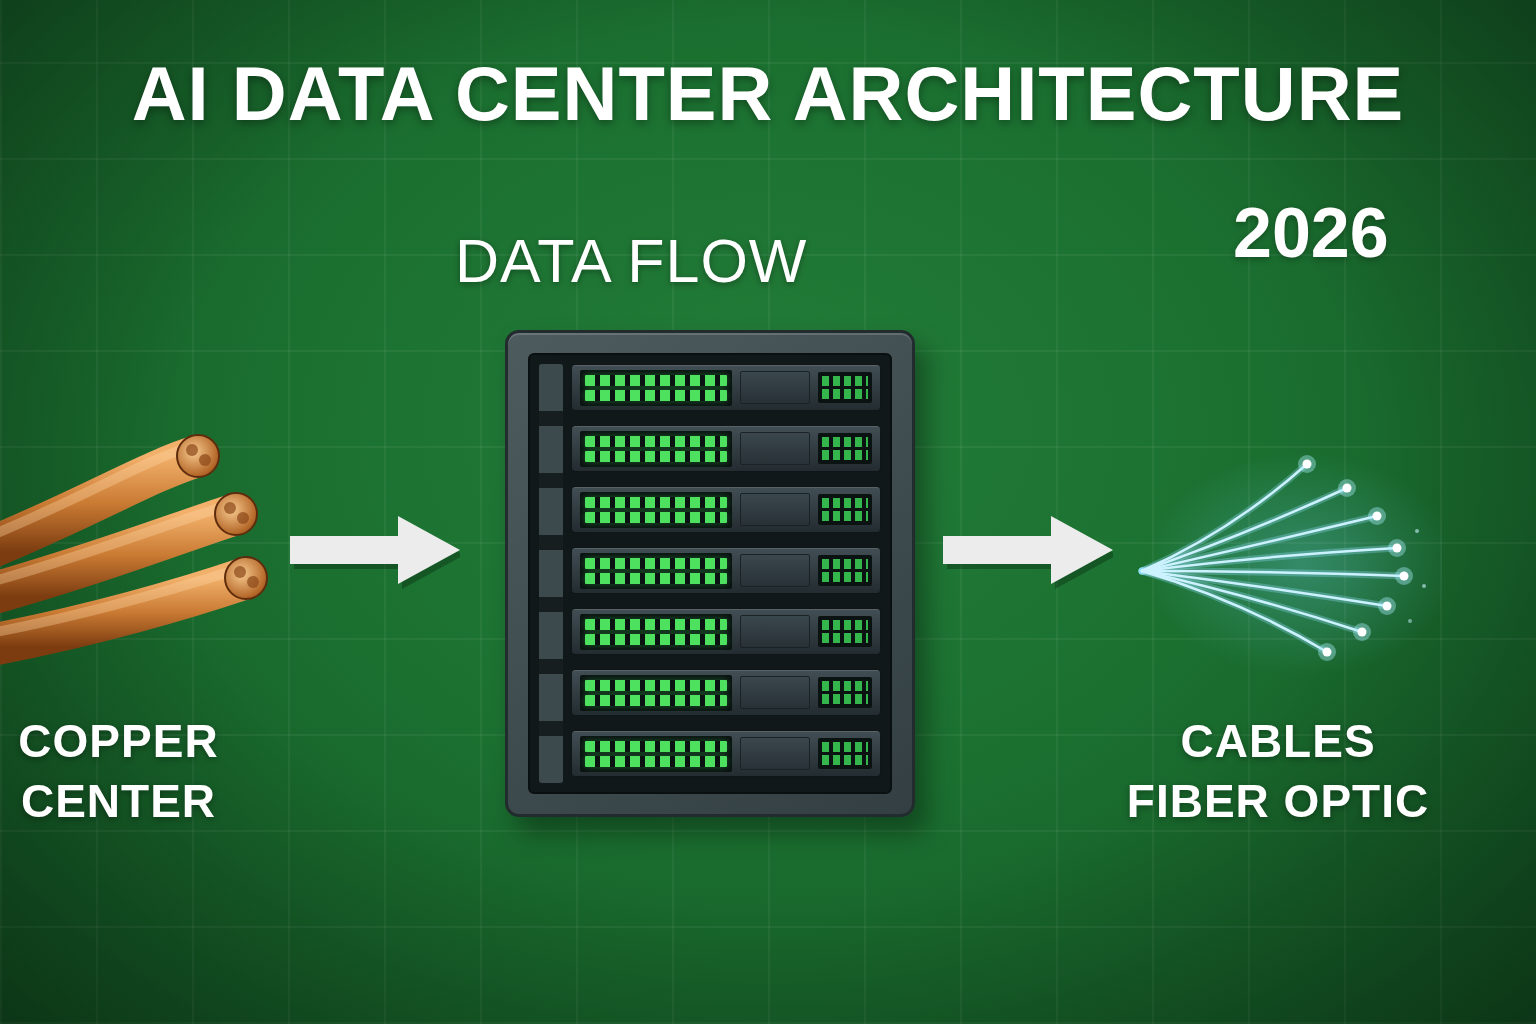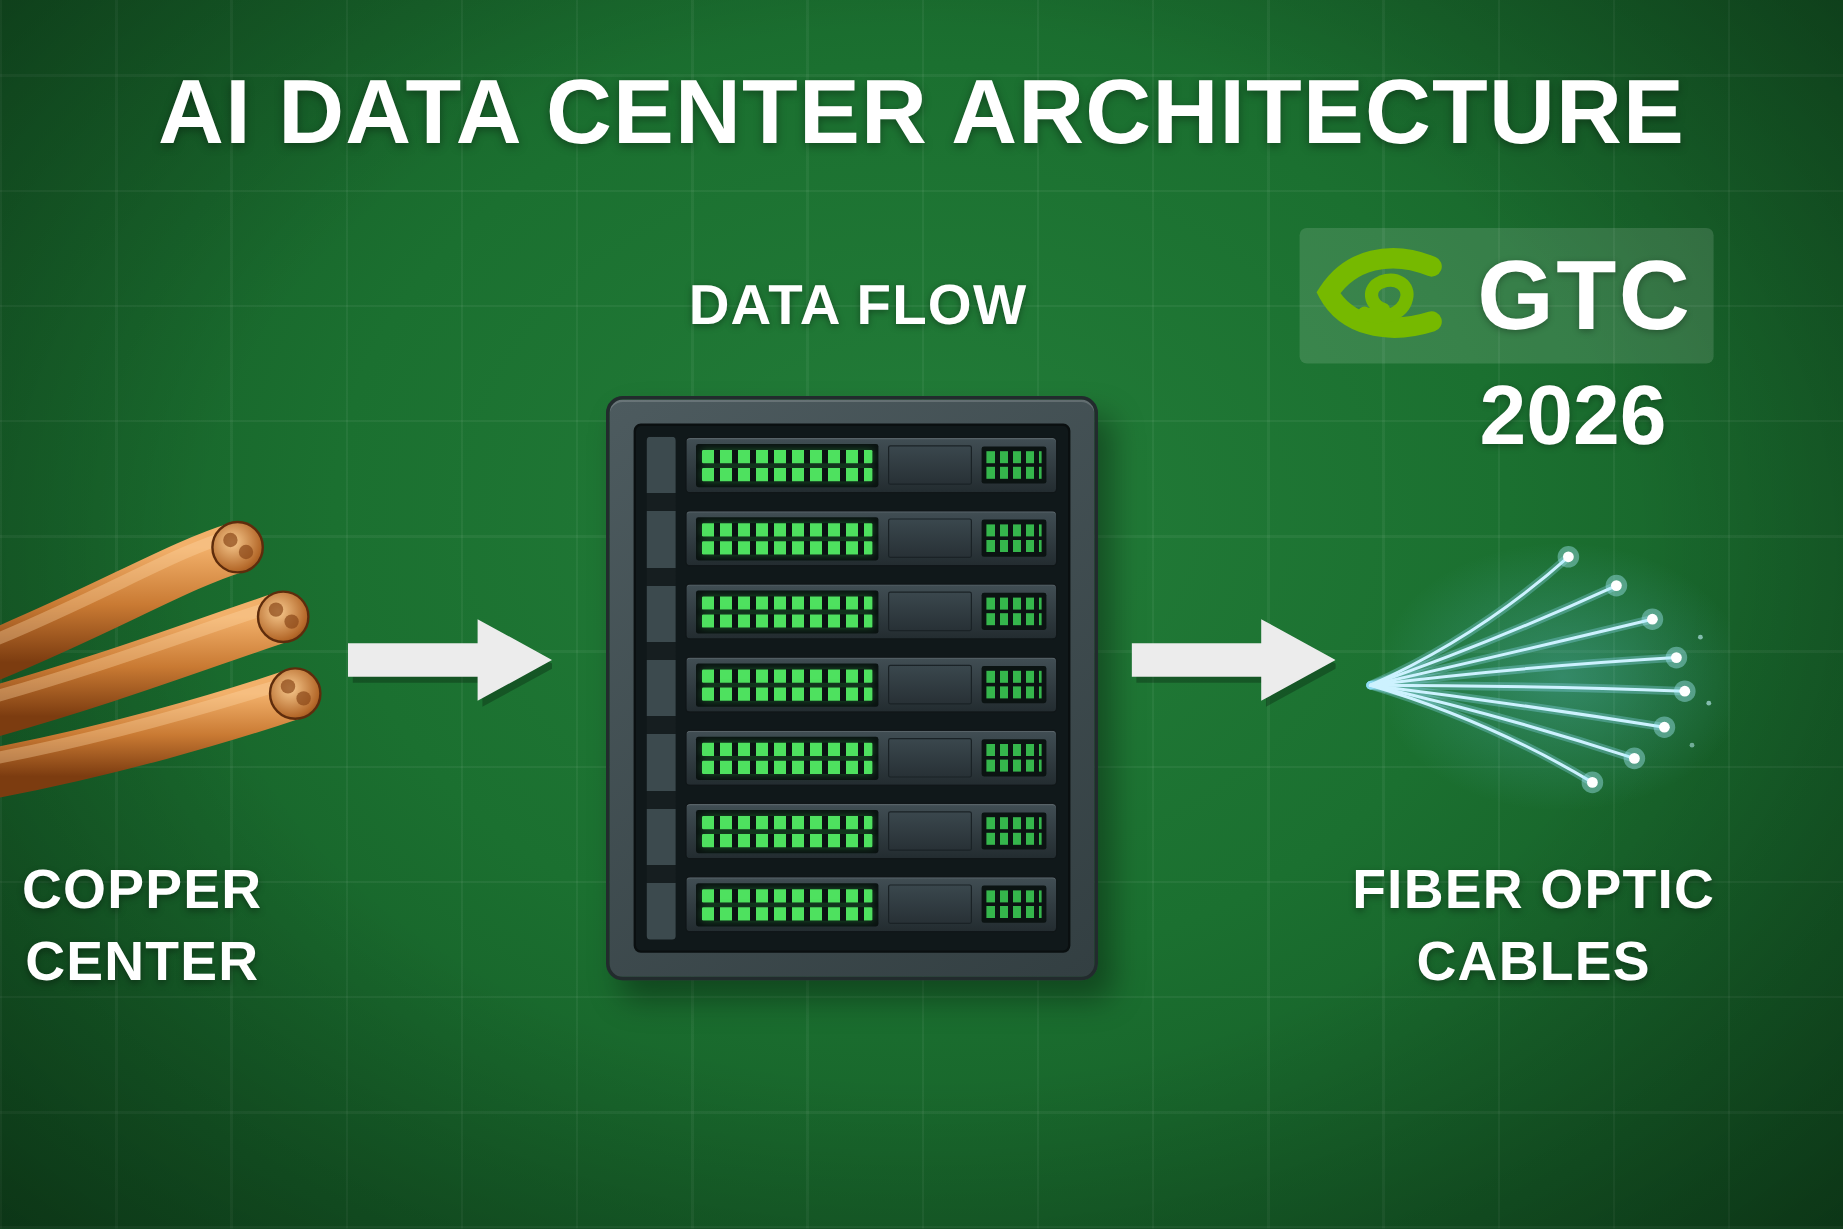--- a/index.html
+++ b/index.html
@@ -17,22 +17,22 @@
   .bg-vignette {
     position:absolute; inset:0; pointer-events:none;
     background:radial-gradient(ellipse at 50% 45%, transparent 55%, rgba(0,0,0,0.32) 100%);
   }
   .title {
     position:absolute; top:50px; left:0; right:0; text-align:center;
     font-size:76px; font-weight:800; color:#ffffff; letter-spacing:1px;
     text-shadow:0 3px 8px rgba(0,0,0,0.35);
   }
   .flow-label {
-    position:absolute; top:226px; left:455px; width:520px; text-align:center;
-    font-size:47px; font-weight:700; color:#ffffff; letter-spacing:1px;
+    position:absolute; top:226px; left:455px; width:520px; 
+    font-size:61px; font-weight:400; color:#ffffff; letter-spacing:1px;
     text-shadow:0 2px 6px rgba(0,0,0,0.35);
   }
   .node-label {
     position:absolute; font-size:46px; font-weight:800; color:#ffffff;
     text-align:center; line-height:1.3; letter-spacing:1px;
     text-shadow:0 2px 6px rgba(0,0,0,0.35);
     margin-top:12px;
   }
   .copper-label { left:6px; top:700px; width:225px; }
   .fiber-label  { left:1103px; top:700px; width:350px; }
@@ -106,31 +106,20 @@
 
 <div class="stage">
   <div class="bg-grid"></div>
   <div class="bg-vignette"></div>
 
   <div class="title">AI DATA CENTER ARCHITECTURE</div>
 
   <div class="flow-label">DATA FLOW</div>
 
   <div class="brand">
-    <div class="brand-row">
-      <span>
-        <svg width="128" height="100" viewBox="0 0 128 100">
-          <g stroke="#76b900" fill="none" stroke-linecap="round">
-            <path d="M104,28 C70,14 36,22 18,50 C32,76 66,86 104,74" stroke-width="17"></path>
-            <path d="M64,64 C52,60 50,46 62,41 C75,36 86,44 83,55 C80,68 62,74 48,67" stroke-width="11"></path>
-          </g>
-        </svg>
-      </span>
-      <span class="brand-name">GTC</span>
-    </div>
     <div class="brand-year">2026</div>
   </div>
 
   <div class="copper">
     <svg width="300" height="300" viewBox="0 0 300 300">
       <defs>
         <linearGradient id="cu" x1="0" y1="0" x2="0" y2="1">
           <stop offset="0" stop-color="#f2b06a"></stop>
           <stop offset="0.5" stop-color="#c97a33"></stop>
           <stop offset="1" stop-color="#7c3c10"></stop>
@@ -315,16 +304,16 @@
         <circle cx="298" cy="185" r="2" fill="rgba(200,245,255,0.5)"></circle>
       </g>
     </svg>
   </div>
 
   <div class="node-label copper-label">
     <div>COPPER</div>
     <div>CENTER</div>
   </div>
   <div class="node-label fiber-label">
+    <div>CABLES</div>
     <div>FIBER OPTIC</div>
-    <div>CABLES</div>
   </div>
 </div>
 
 </body></html>

